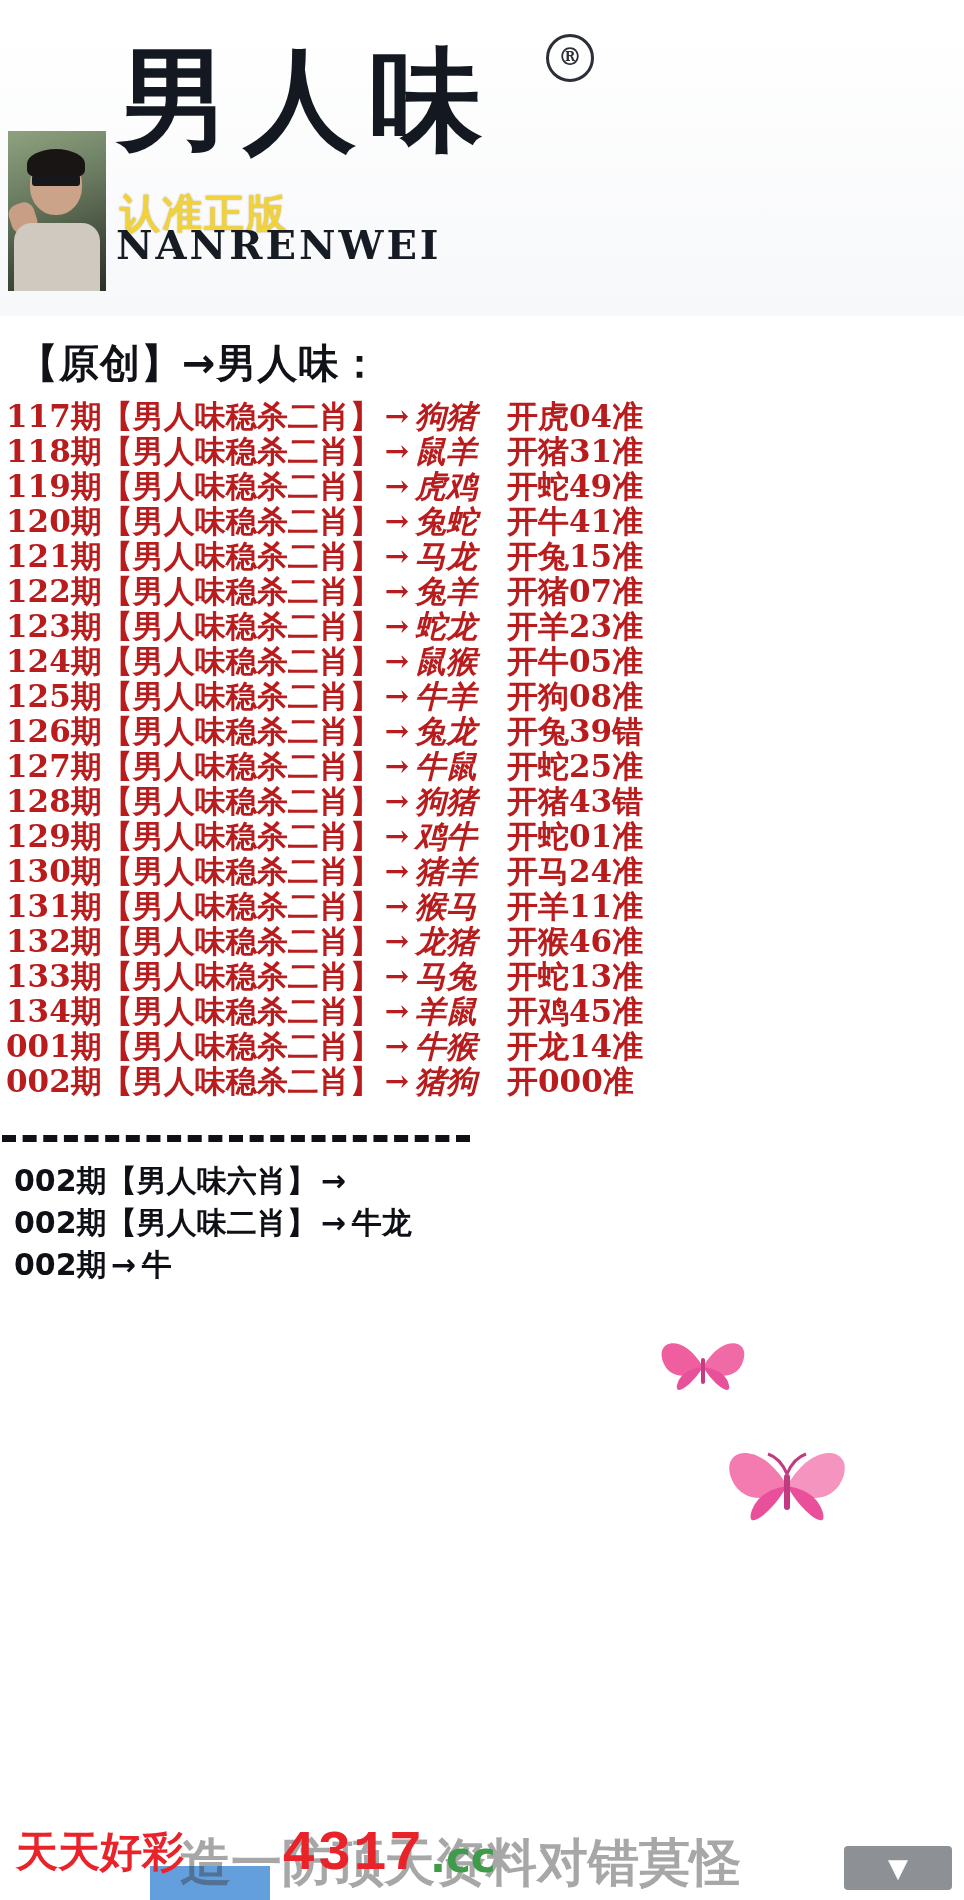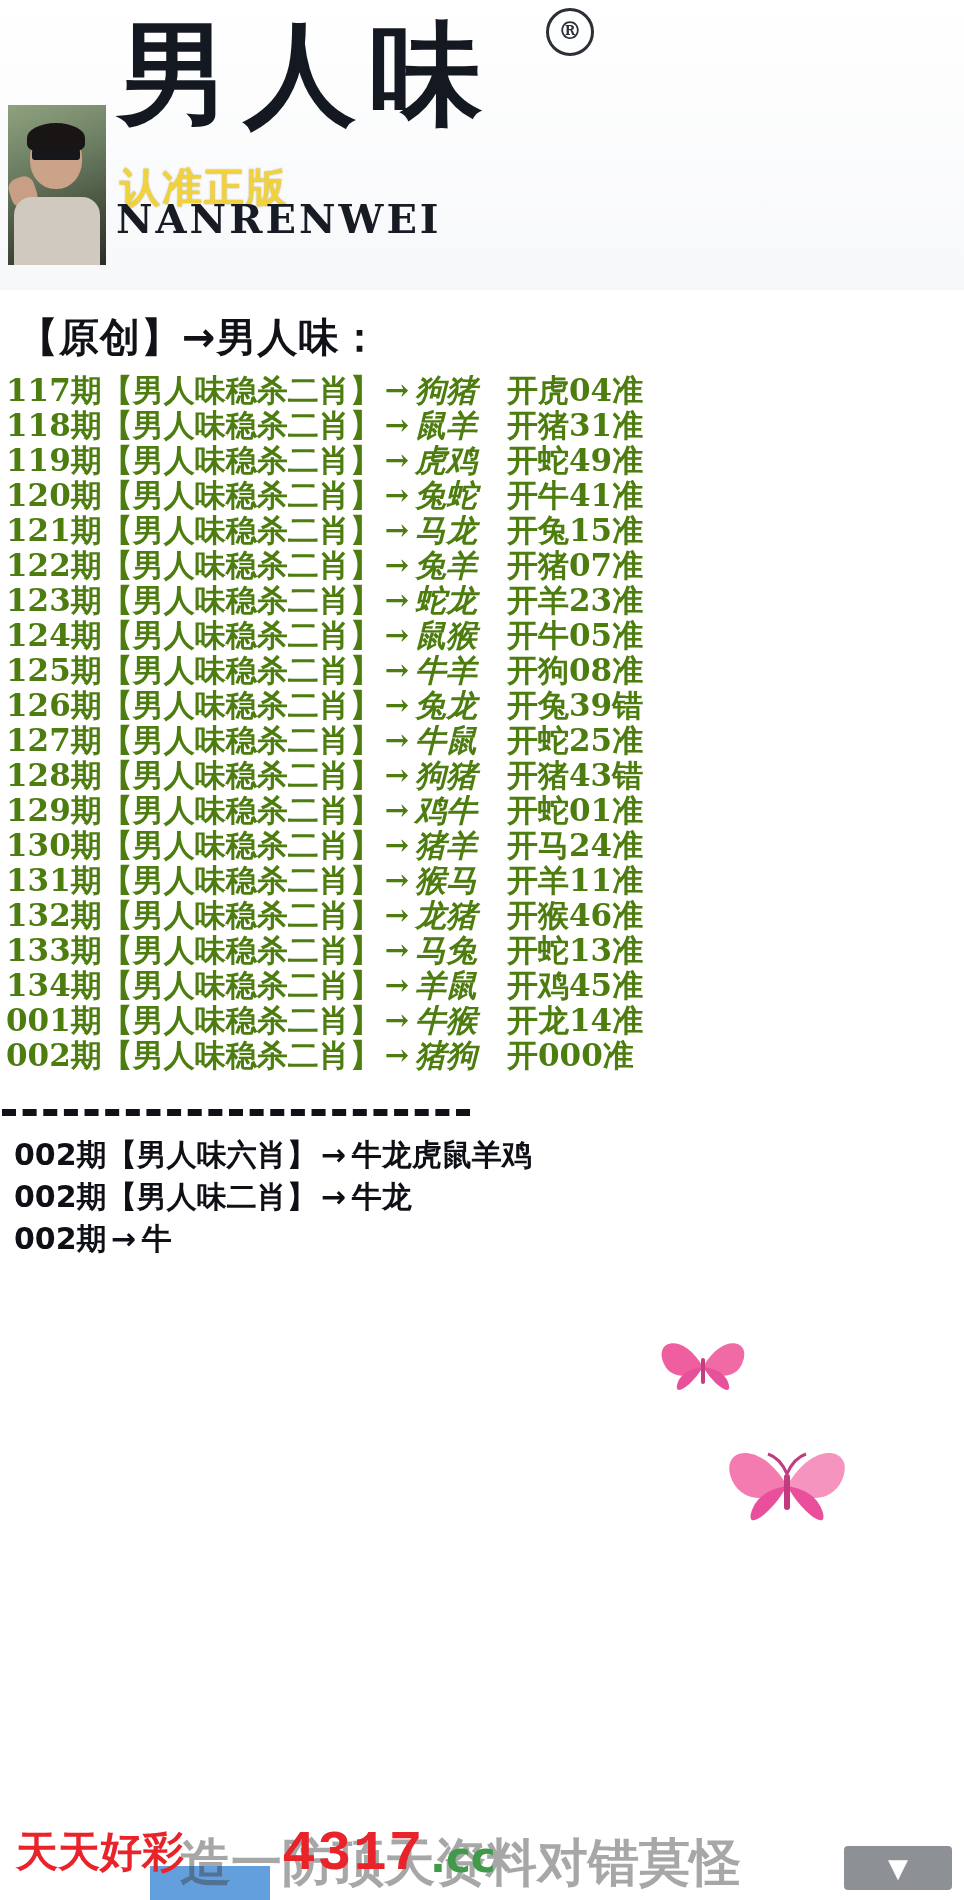--- a/index.html
+++ b/index.html
@@ -13,20 +13,21 @@
     font-family: "DejaVu Sans", "Liberation Sans", sans-serif;
     position: relative;
     overflow: hidden;
   }
 
   
   .header {
     position: relative;
     height: 290px;
     background: linear-gradient(to bottom, #ffffff 0%, #f7f8fa 100%);
+    margin-top: 26px;
   }
   .avatar {
     position: absolute;
     left: 8px;
     top: 105px;
     width: 98px;
     height: 160px;
     background: linear-gradient(160deg, #8fa27f 0%, #6d7f63 35%, #47513f 70%, #2b3028 100%);
     overflow: hidden;
   }
@@ -143,21 +144,21 @@
     margin: 0;
     padding: 0 0 0 4px;
   }
   .row {
     display: flex;
     align-items: flex-end;
     font-family: "DejaVu Serif", "Liberation Serif", serif;
     font-weight: bold;
     font-size: 31px;
     line-height: 35px;
-    color: #4d7c0f;
+    color: #b91c1c;
     white-space: nowrap;
     letter-spacing: 0px;
     padding: 0 15px 0 2px;
   }
   .row .issue { min-width: 92px; }
   .row .title { }
   .row .arrow {
     padding: 0 6px 0 4px;
     font-size: 29px;
   }
@@ -429,21 +430,20 @@
   </div>
 </div>
 
 <div class="sep"></div>
 
 <div class="bottom-rows">
   <div class="brow">
     <span>002期</span>
     <span>【男人味六肖】</span>
     <span class="arrow">→</span>
-    <span>牛龙虎鼠羊鸡</span>
   </div>
   <div class="brow">
     <span>002期</span>
     <span>【男人味二肖】</span>
     <span class="arrow">→</span>
     <span>牛龙</span>
   </div>
   <div class="brow">
     <span>002期</span>
     <span class="arrow">→</span>

